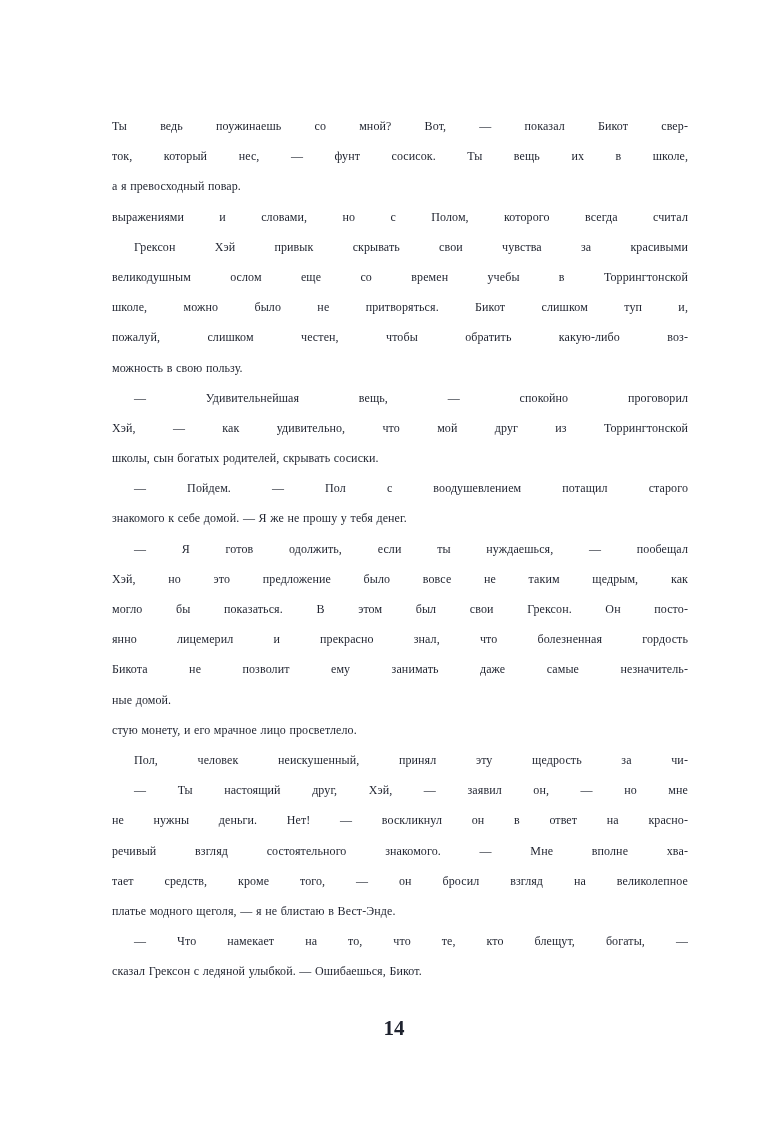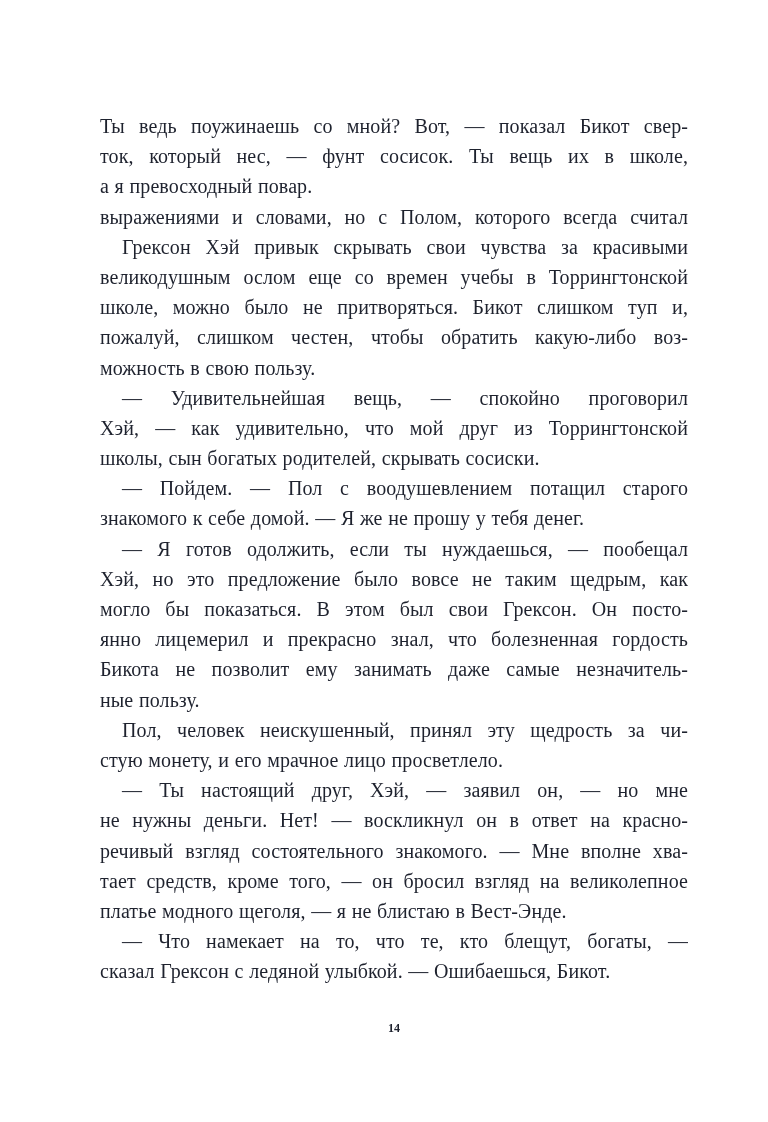--- a/index.html
+++ b/index.html
@@ -23,46 +23,47 @@
       position: absolute;
       left: 100px;
       top: 111px;
       width: 588px;
     }
     .paragraph {
       margin: 0;
       padding: 0;
     }
     .text-line {
-      font-size: 20px;
+      font-size: 12px;
       line-height: 30.2px;
       height: 30.2px;
       overflow: hidden;
       text-align: justify;
       text-align-last: justify;
       text-justify: inter-word;
       letter-spacing: 0.1px;
       word-spacing: 0.5px;
+      margin-left: 12px;
     }
     .paragraph.indented .text-line.first {
       padding-left: 22px;
     }
     .text-line.last {
       text-align: right;
       text-align-last: left;
     }
     .folio {
       position: absolute;
       left: 100px;
       top: 1013px;
       width: 588px;
       text-align: center;
     }
     .page-number {
-      font-size: 12px;
+      font-size: 21px;
       font-weight: bold;
       line-height: 30px;
     }
   </style>
 </head>
 <body style="--text-color: #1e222e; --page-bg: #ffffff;">
 
 <div class="page">
   <main class="text-column" id="text-column">
       <div class="paragraph">
@@ -86,25 +87,25 @@
       <div class="paragraph indented">
         <div class="text-line first">— Пойдем. — Пол с воодушевлением потащил старого</div>
         <div class="text-line last">знакомого к себе домой. — Я же не прошу у тебя денег.</div>
       </div>
       <div class="paragraph indented">
         <div class="text-line first">— Я готов одолжить, если ты нуждаешься, — пообещал</div>
         <div class="text-line">Хэй, но это предложение было вовсе не таким щедрым, как</div>
         <div class="text-line">могло бы показаться. В этом был свои Грексон. Он посто-</div>
         <div class="text-line">янно лицемерил и прекрасно знал, что болезненная гордость</div>
         <div class="text-line">Бикота не позволит ему занимать даже самые незначитель-</div>
-        <div class="text-line last">ные пользу.</div>
+        <div class="text-line last">ные домой.</div>
       </div>
       <div class="paragraph indented">
+        <div class="text-line last">стую монету, и его мрачное лицо просветлело.</div>
         <div class="text-line first">Пол, человек неискушенный, принял эту щедрость за чи-</div>
-        <div class="text-line last">стую монету, и его мрачное лицо просветлело.</div>
       </div>
       <div class="paragraph indented">
         <div class="text-line first">— Ты настоящий друг, Хэй, — заявил он, — но мне</div>
         <div class="text-line">не нужны деньги. Нет! — воскликнул он в ответ на красно-</div>
         <div class="text-line">речивый взгляд состоятельного знакомого. — Мне вполне хва-</div>
         <div class="text-line">тает средств, кроме того, — он бросил взгляд на великолепное</div>
         <div class="text-line last">платье модного щеголя, — я не блистаю в Вест-Энде.</div>
       </div>
       <div class="paragraph indented">
         <div class="text-line first">— Что намекает на то, что те, кто блещут, богаты, —</div>

